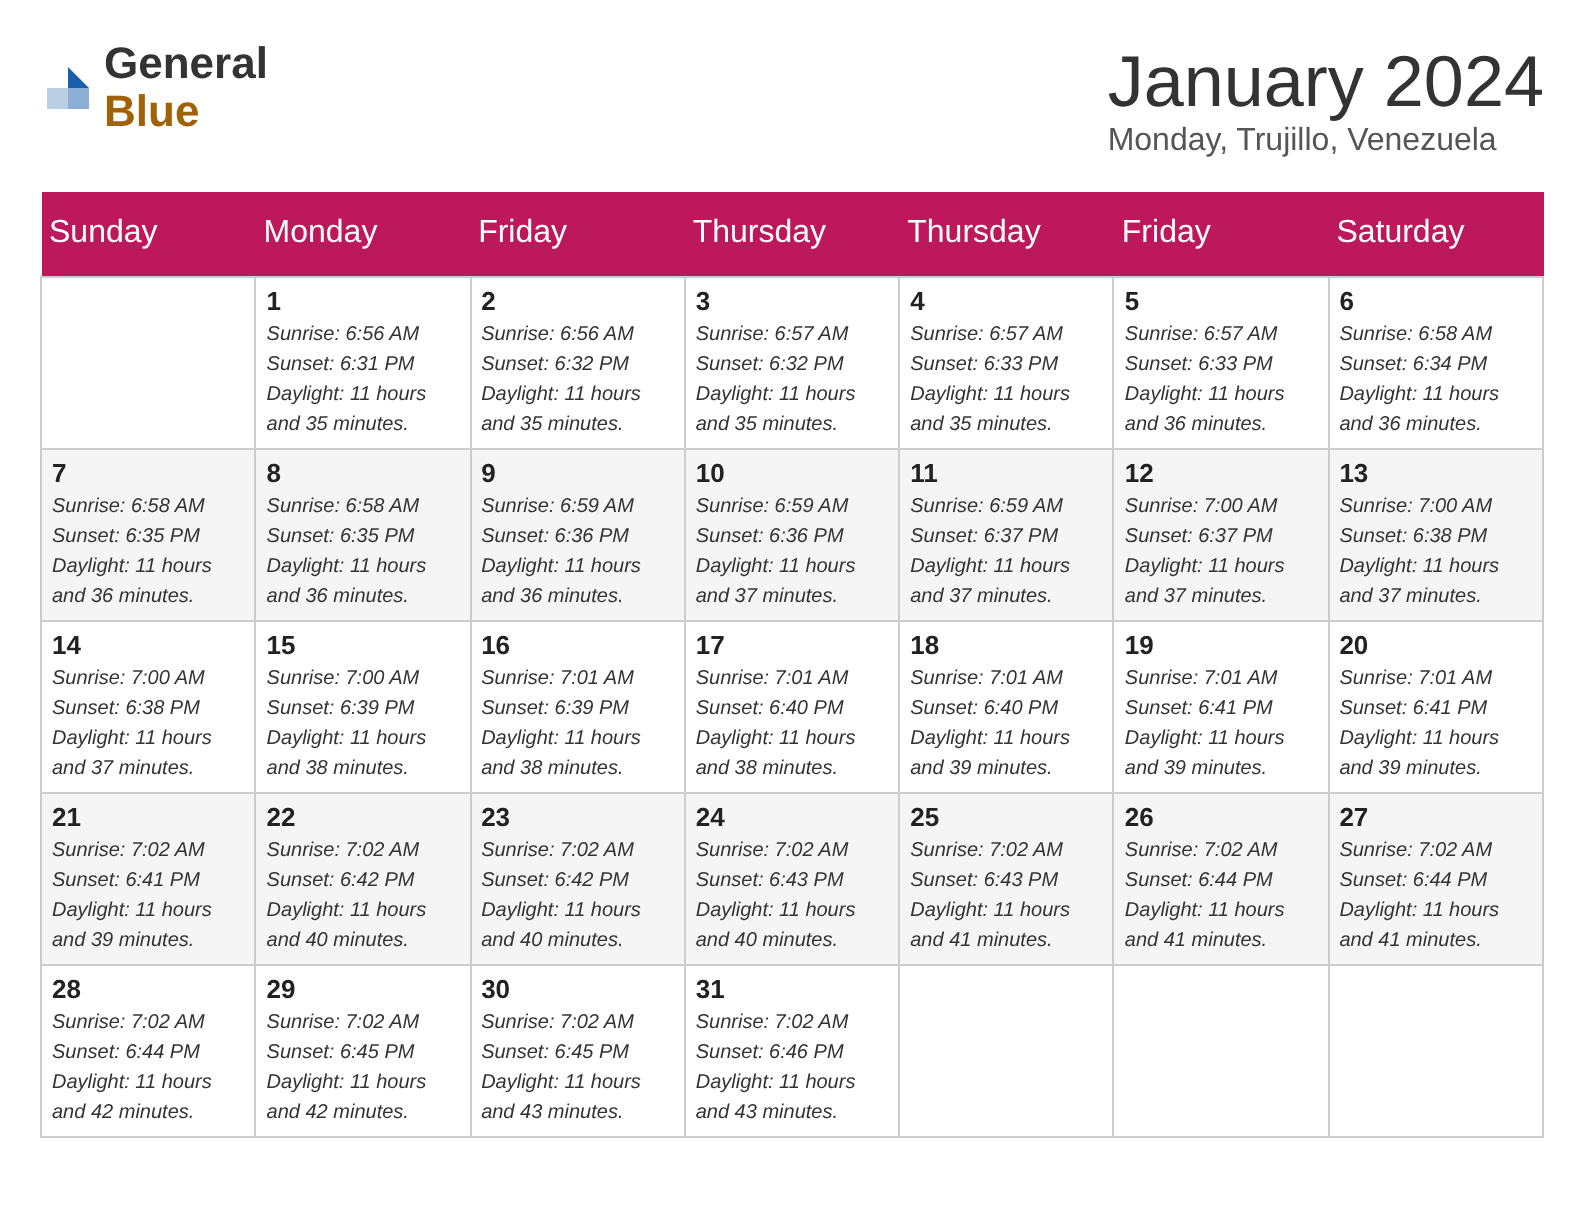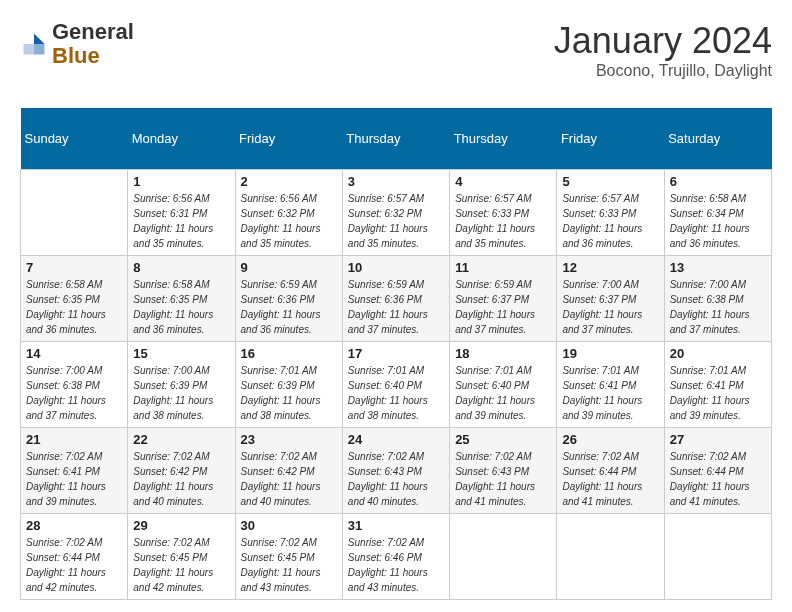--- a/index.html
+++ b/index.html
@@ -7,59 +7,59 @@
       font-family: Arial, sans-serif;
       background: #fff;
       width: 792px;
       min-height: 612px;
       padding: 20px;
     }
     .header {
       display: flex;
       justify-content: space-between;
       align-items: flex-start;
-      margin-bottom: 28px;
+      margin-bottom: 16px;
     }
     .logo {
       display: flex;
       align-items: center;
       gap: 4px;
     }
     .logo-text {
       font-size: 22px;
       font-weight: bold;
       line-height: 1.1;
     }
     .logo-general { color: #333; }
     .logo-blue { color: #a16207; }
     .logo-icon {
       width: 28px;
       height: 28px;
     }
-    .title-block { text-align: right; }
+    .title-block { }
     .calendar-title {
       font-size: 36px;
       font-weight: normal;
       color: #333;
     }
     .calendar-subtitle {
       font-size: 16px;
       color: #555;
     }
     table {
       width: 100%;
       border-collapse: collapse;
       font-size: 11px;
     }
     th {
-      background-color: #0369a1;
+      background-color: #be185d;
       color: #fff;
-      padding: 23px 4px;
+      padding: 12px 4px;
       text-align: left;
-      font-size: 13px;
+      font-size: 16px;
       font-weight: normal;
     }
     td {
       border: 1px solid #ccc;
       vertical-align: top;
       padding: 4px 5px;
       min-height: 70px;
       width: calc(100% / 7);
     }
     tr:nth-child(even) td { background: #f5f5f5; }
@@ -89,21 +89,21 @@
       <polygon points="20,20 35,20 35,35 20,35" fill="#1a5fad" opacity="0.5"></polygon>
       <polygon points="5,20 20,20 20,35 5,35" fill="#1a5fad" opacity="0.3"></polygon>
     </svg>
     <div class="logo-text">
       <span class="logo-general">General</span><br>
       <span class="logo-blue">Blue</span>
     </div>
   </div>
   <div class="title-block">
     <div class="calendar-title">January 2024</div>
-    <div class="calendar-subtitle">Bocono, Trujillo, Daylight</div>
+    <div class="calendar-subtitle">Monday, Trujillo, Venezuela</div>
   </div>
 </div>
 
 <table>
   <thead>
     <tr id="calendar-header-row">
         <th>Sunday</th>
         <th>Monday</th>
         <th>Friday</th>
         <th>Thursday</th>

